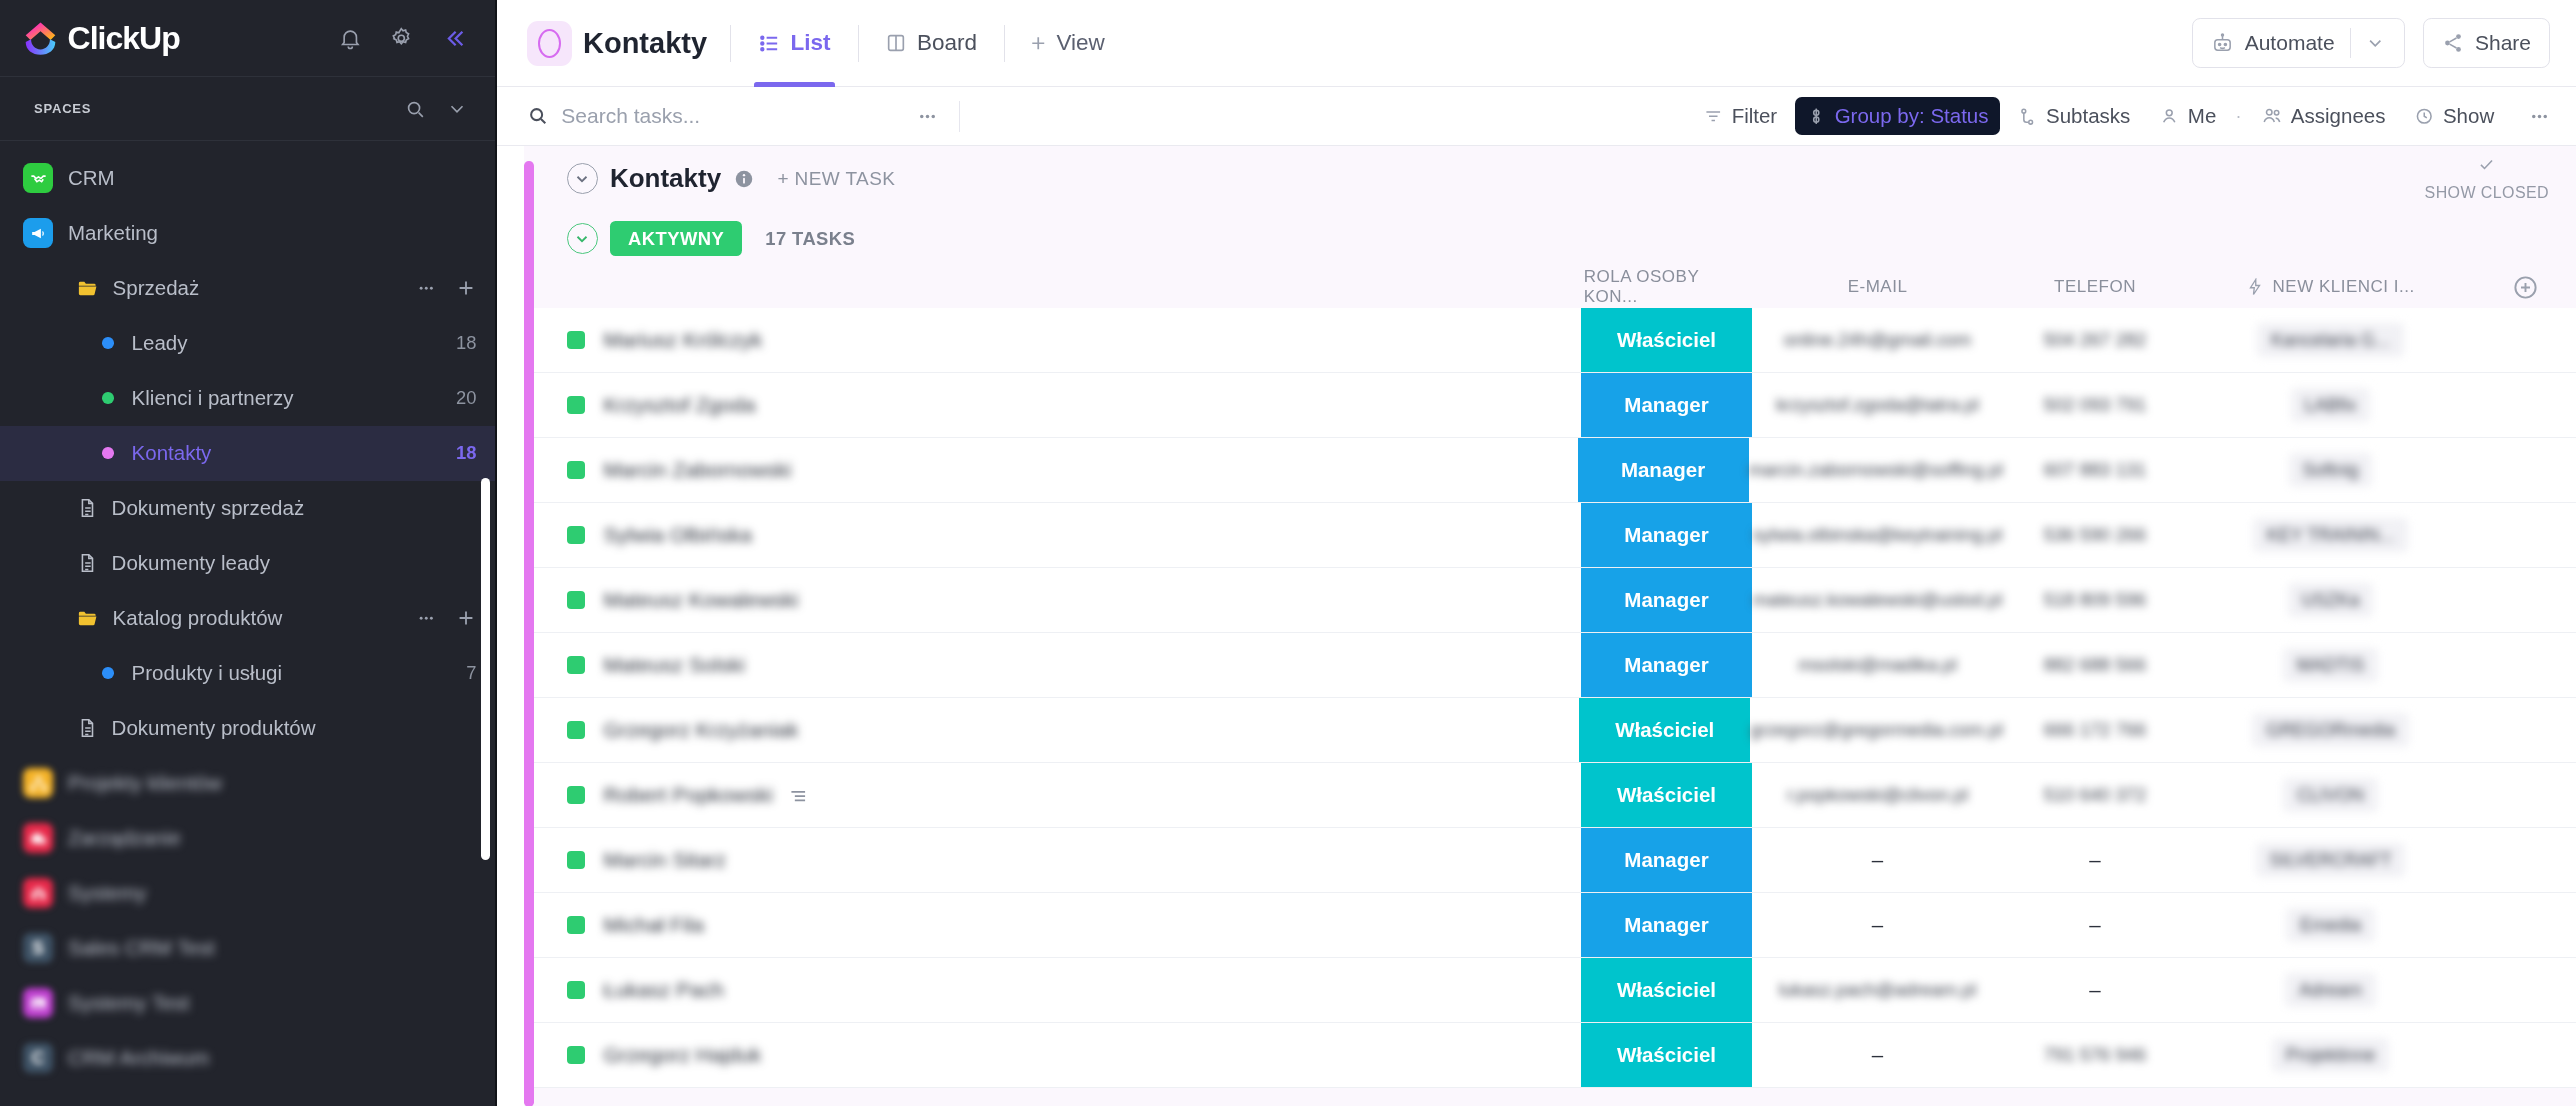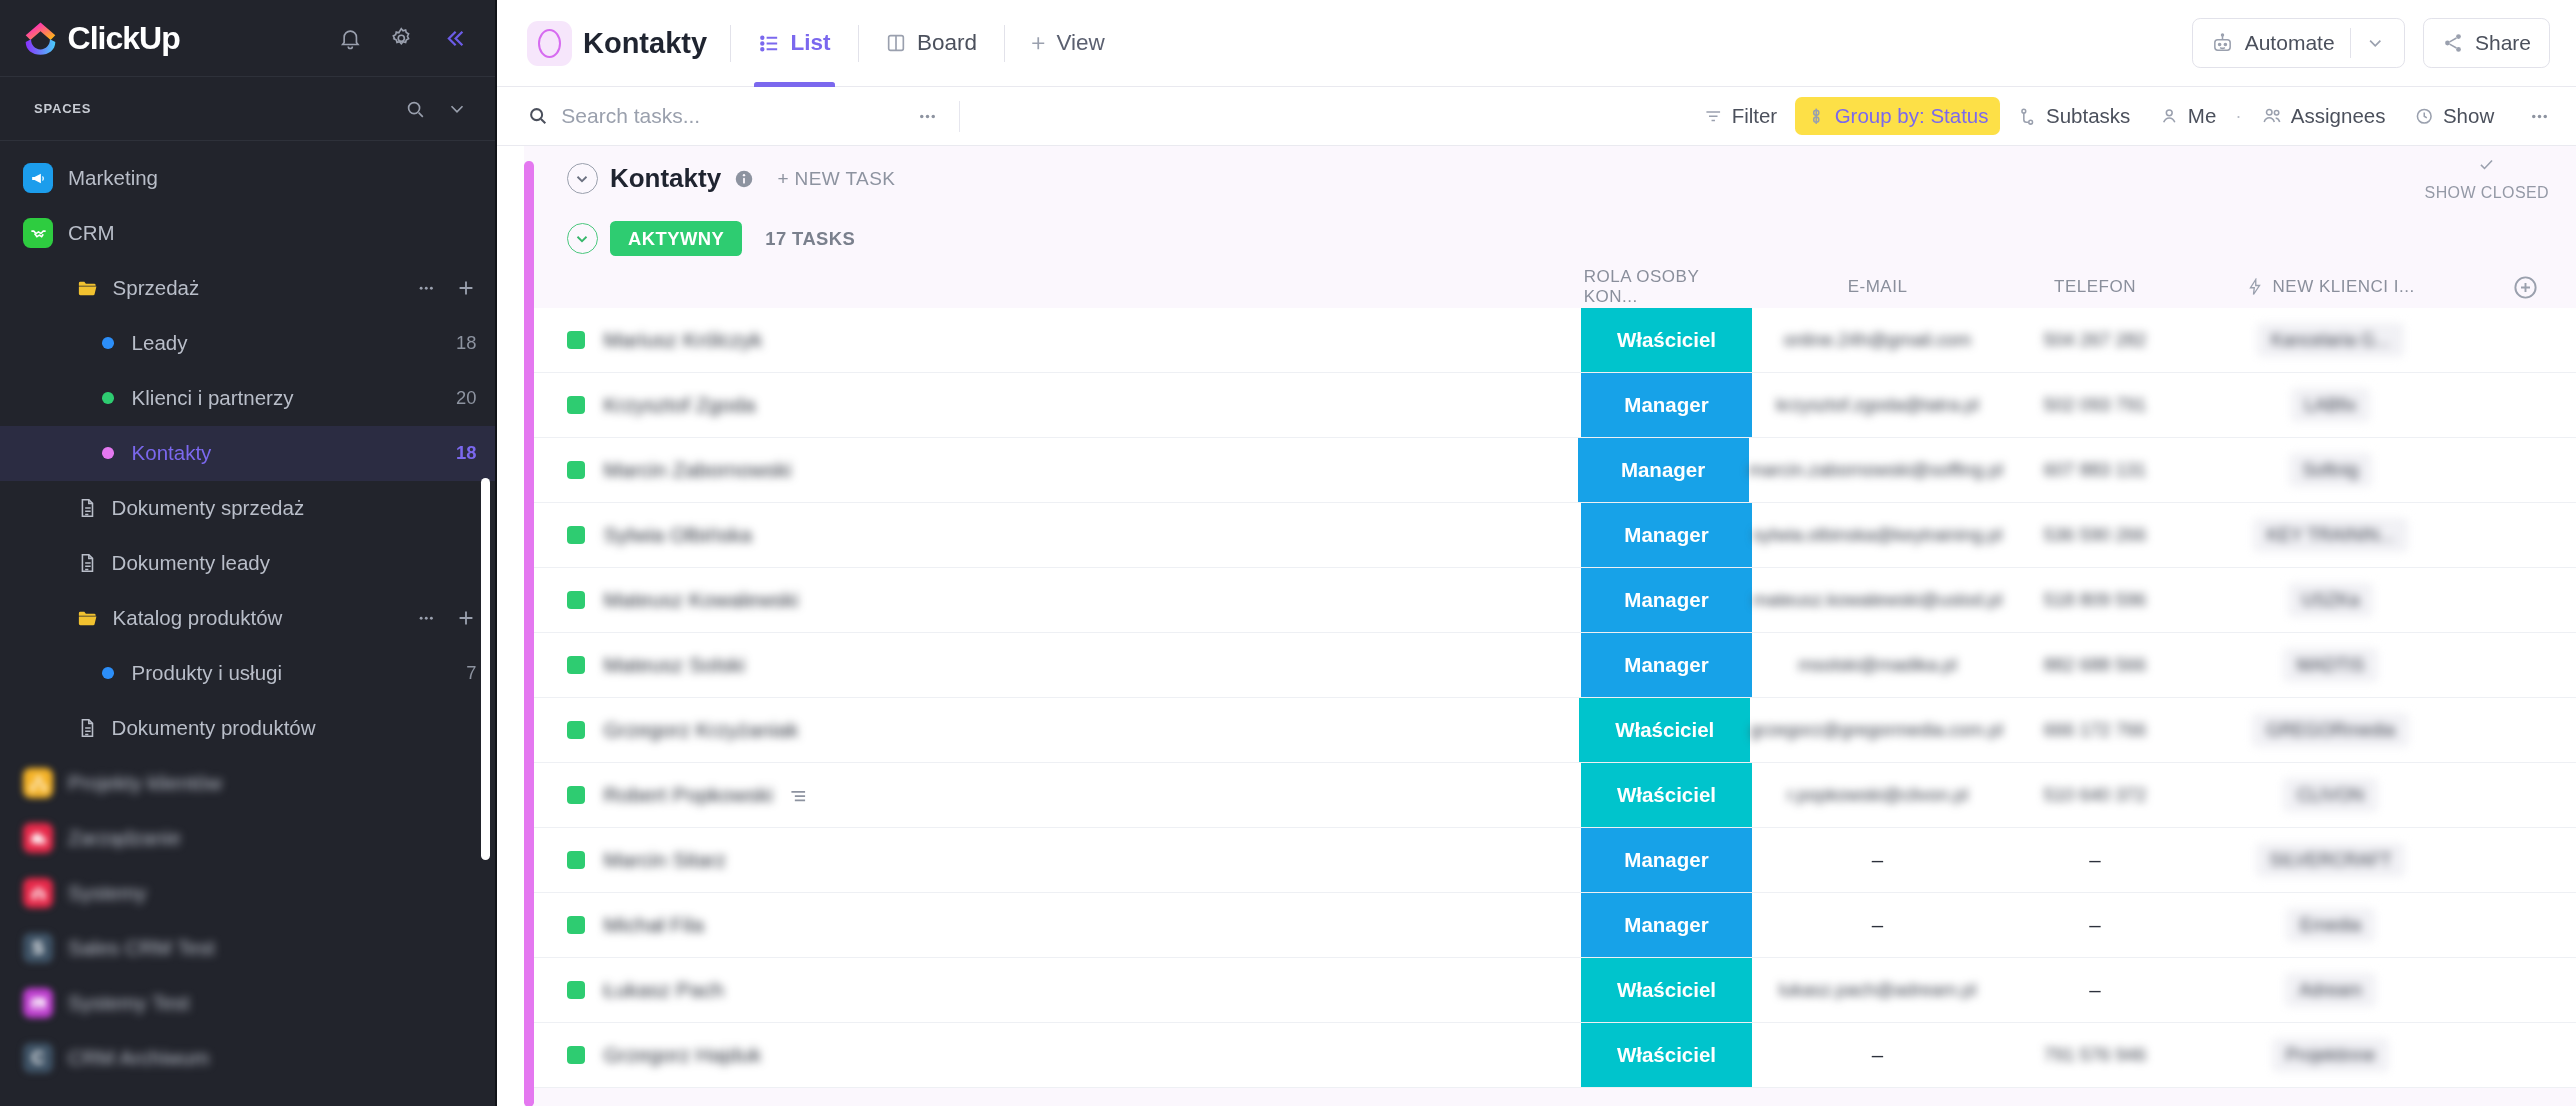--- a/index.html
+++ b/index.html
@@ -146,21 +146,21 @@
   .search-input::placeholder { color: #9aa0ad; }
   .fb-dots { color:#8d93a0; margin-left: 6.8px; }
   .fb-sep { width:0.7px; height:31px; background:#e6e6ee; margin: 0 20.5px; }
   .filterbar-spacer { flex: 1; }
   .fb-items { display:flex; align-items:center; gap: 6.8px; }
   .fb-item {
     display:flex; align-items:center; gap: 8.2px;
     font-size: 20.5px; color:#4b505c; padding: 6.8px 11px; border-radius: 6.8px;
     white-space: nowrap;
   }
-  .fb-item.active { background: #fde047; color:#7b68ee; }
+  .fb-item.active { background: #0f172a; color:#7b68ee; }
   .fb-dotsep { color:#b8bcc6; font-size:18px; padding: 0 1.4px; }
 
   
   .listbody { flex: 1; position: relative; overflow: hidden; background: #fff; }
   .list-panel {
     position: absolute; left: 27px; right: 0; top: 0; bottom: 0;
     background: #fbf7fd;
   }
   .accent-bar {
     position: absolute; left: 0; top: 15px; bottom: 0; width: 9.6px;
@@ -298,39 +298,39 @@
           <svg width="22" height="22" viewBox="0 0 24 24" fill="none" stroke="currentColor" stroke-width="1.8">
             <path d="M6 9l6 6 6-6"></path>
           </svg>
         </span>
       </span>
     </div>
 
     <div class="sb-list" id="sidebar-list">
         <div class="sb-row lvl-space">
           <span class="" style="display:flex;align-items:center;flex:0 0 auto">
+            <span class="space-ico" style="background:#2ecc40">
+              <svg width="19" height="19" viewBox="0 0 24 24">
+                <path d="M3 9h3l3 3 3-2 3 2 3-3h3" stroke="#fff" stroke-width="2" fill="none"></path>
+                <path d="M7 12l3 4 3-2 3 2 2-3" stroke="#fff" stroke-width="2" fill="none"></path>
+              </svg>
+            </span>
+          </span>
+          <span class="sb-label">CRM</span>
+        </div>
+        <div class="sb-row lvl-space">
+          <span class="" style="display:flex;align-items:center;flex:0 0 auto">
             <span class="space-ico" style="background:#1c9dec">
               <svg width="19" height="19" viewBox="0 0 24 24">
                 <path d="M4 10v4h3l8 4V6l-8 4H4z" fill="#fff"></path>
                 <path d="M17 9.5c1.3.8 1.3 4.2 0 5" stroke="#fff" stroke-width="1.6" fill="none"></path>
               </svg>
             </span>
           </span>
           <span class="sb-label">Marketing</span>
-        </div>
-        <div class="sb-row lvl-space">
-          <span class="" style="display:flex;align-items:center;flex:0 0 auto">
-            <span class="space-ico" style="background:#2ecc40">
-              <svg width="19" height="19" viewBox="0 0 24 24">
-                <path d="M3 9h3l3 3 3-2 3 2 3-3h3" stroke="#fff" stroke-width="2" fill="none"></path>
-                <path d="M7 12l3 4 3-2 3 2 2-3" stroke="#fff" stroke-width="2" fill="none"></path>
-              </svg>
-            </span>
-          </span>
-          <span class="sb-label">CRM</span>
         </div>
         <div class="sb-row lvl-folder">
           <span class="" style="display:flex;align-items:center;flex:0 0 auto">
             <span class="folder-ico">
               <svg width="23" height="23" viewBox="0 0 24 24" fill="#f2c230">
                 <path d="M3 6.5A1.5 1.5 0 0 1 4.5 5h4.2l1.6 2H19a1.5 1.5 0 0 1 1.5 1.5V9H3z"></path>
                 <path d="M3 10h18.3l-2 8.2A1.5 1.5 0 0 1 17.8 19H4.5A1.5 1.5 0 0 1 3 17.5z"></path>
               </svg>
             </span>
           </span>

